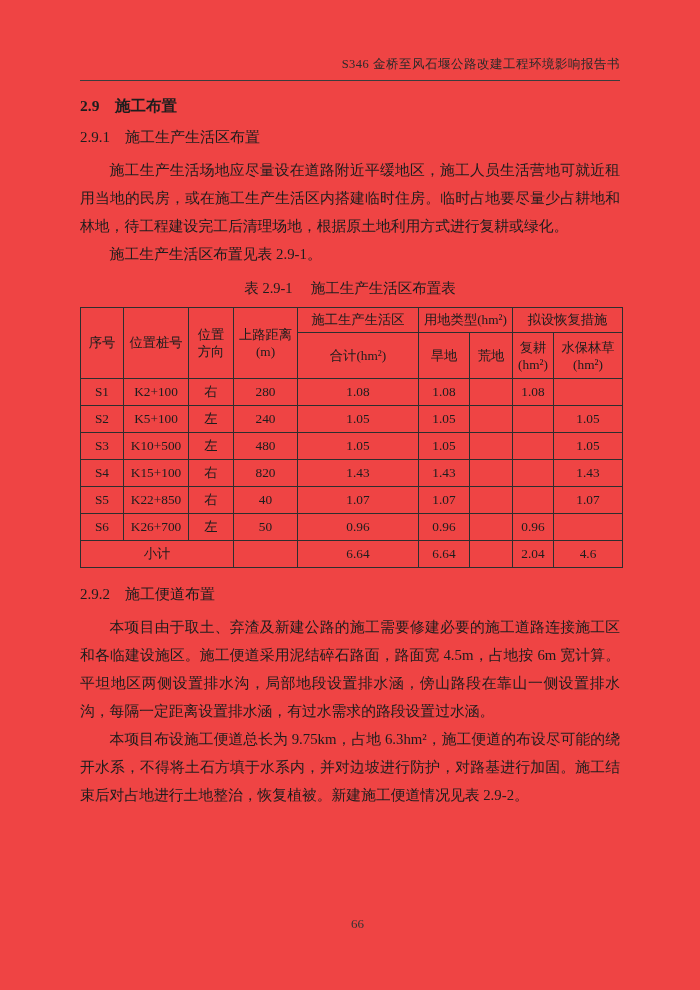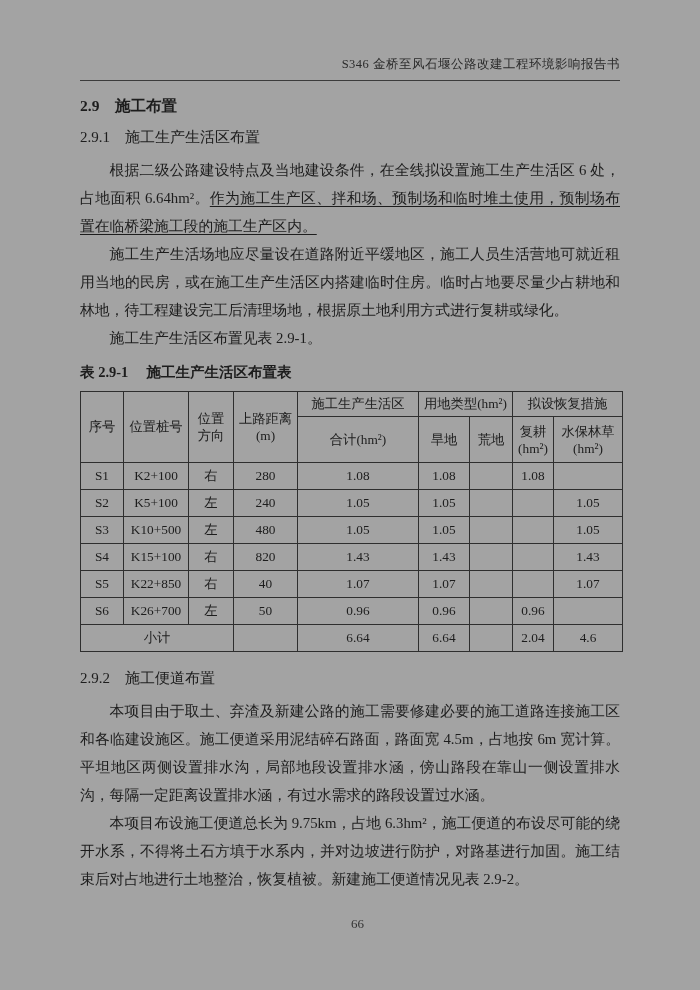--- a/index.html
+++ b/index.html
@@ -5,21 +5,21 @@
   html,body { margin:0; padding:0; }
   body {
     width:700px; height:990px;
     background:#fbfbf9;
     font-family:"Liberation Serif","DejaVu Serif",serif;
     color:#1d1d1d;
   }
   .page {
     position:relative;
     width:700px; height:990px;
-    background:#a3a3a3;
+    background:#ef4444;
     overflow:hidden;
   }
   .content {
     position:absolute;
     left:80px; top:56px;
     width:540px;
   }
   .doc-header {
     text-align:right;
     font-size:12.5px;
@@ -45,21 +45,22 @@
     line-height:28px;
     text-align:justify;
     text-indent:2em;
     margin:0;
   }
   .u-seg {
     text-decoration:underline;
     text-underline-offset:3px;
   }
   .tbl-caption {
-    font-weight:bold;
+    text-align:center;
+    font-weight:normal;
     font-size:14.5px;
     margin:9px 0 8px 0;
     line-height:22px;
   }
   table.layout-tbl {
     border-collapse:collapse;
     table-layout:fixed;
     width:542px;
     margin:0 auto;
     font-size:13.3px;
@@ -92,21 +93,20 @@
   <div class="content">
 
     <div class="doc-header">
       <span>S346 金桥至风石堰公路改建工程环境影响报告书</span>
     </div>
 
     <div class="h-major">2.9　施工布置</div>
 
     <div class="h-minor">2.9.1　施工生产生活区布置</div>
 
-    <p class="para"><span>根据二级公路建设特点及当地建设条件，在全线拟设置施工生产生活区 6 处，占地面积 6.64hm²。</span><span class="u-seg">作为施工生产区、拌和场、预制场和临时堆土使用，预制场布置在临桥梁施工段的施工生产区内。</span></p>
 
     <p class="para">施工生产生活场地应尽量设在道路附近平缓地区，施工人员生活营地可就近租用当地的民房，或在施工生产生活区内搭建临时住房。临时占地要尽量少占耕地和林地，待工程建设完工后清理场地，根据原土地利用方式进行复耕或绿化。</p>
 
     <p class="para">施工生产生活区布置见表 2.9-1。</p>
 
     <div class="tbl-caption">表 2.9-1　 施工生产生活区布置表</div>
 
     <table class="layout-tbl">
       <colgroup>
         <col style="width:43px">

